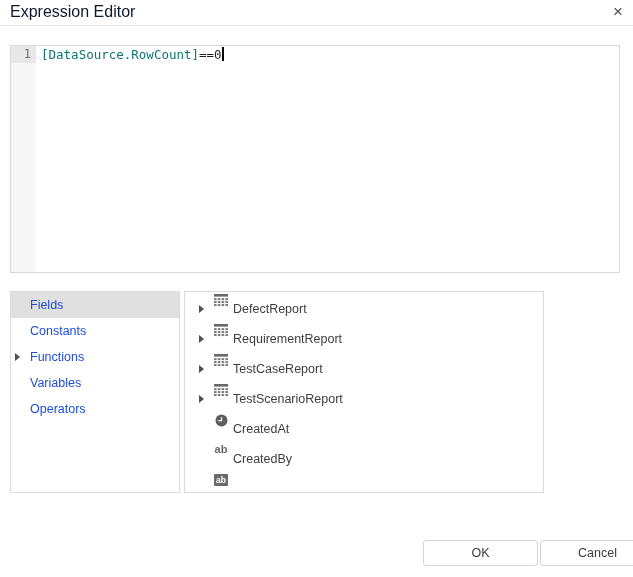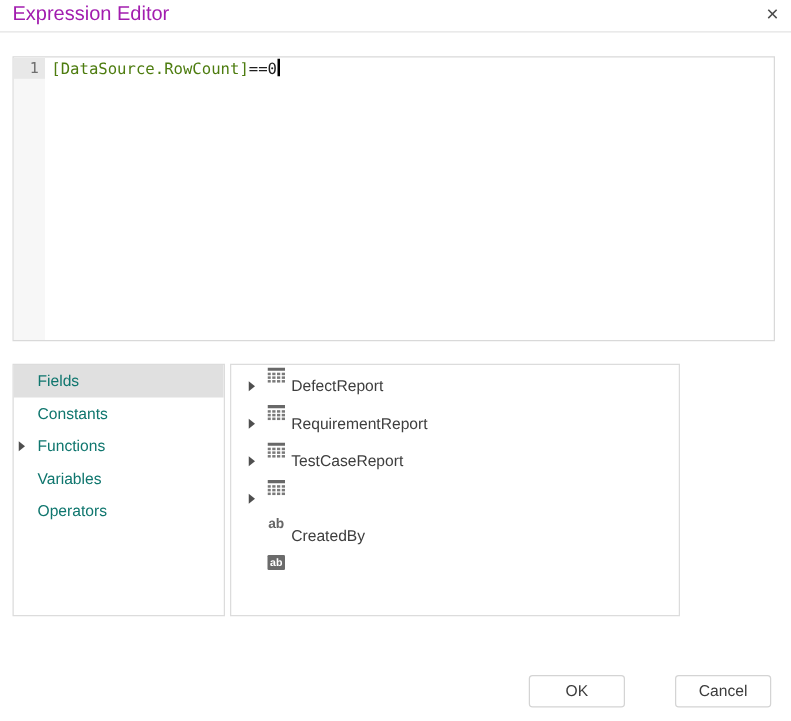--- a/index.html
+++ b/index.html
@@ -2,21 +2,21 @@
 <html><head>
 <meta charset="utf-8">
 <style>
   * { margin:0; padding:0; box-sizing:border-box; }
   html,body { width:633px; height:577px; background:#ffffff;
               font-family:"Liberation Sans", sans-serif; overflow:hidden; }
   .dialog { position:relative; width:633px; height:577px; background:#fff; }
 
   
   .titlebar { position:absolute; left:0; top:0; width:633px; height:25px; }
-  .title { position:absolute; left:10px; top:3px; font-size:16px; color:#a21caf; }
+  .title { position:absolute; left:10px; top:3px; font-size:16px; color:#0f172a; }
   .close { position:absolute; right:7px; top:1px; font-size:17px; color:#4d4d4d;
            cursor:pointer; line-height:22px; padding:0 3px; }
   .title-divider { position:absolute; left:0; top:25px; width:633px; height:1px; background:#e4e4e4; }
 
   
   .editor { position:absolute; left:10px; top:45px; width:610px; height:228px;
             border:1px solid #d9d9d9; background:#fff; display:flex; }
   .gutter { width:25px; background:#f7f7f7; flex:none; }
   .gutter .linenum { height:17px; line-height:17px; text-align:right; padding-right:5px;
             font-family:"DejaVu Sans Mono", monospace; font-size:12px; color:#6f6f6f; }
@@ -29,21 +29,21 @@
   .caret { display:inline-block; width:2px; height:14px; background:#000;
            vertical-align:-2px; }
 
   
   .panel { position:absolute; top:291px; height:202px; border:1px solid #dcdcdc;
            background:#fff; overflow:hidden; }
   .panel.left  { left:10px;  width:170px; }
   .panel.right { left:184px; width:360px; }
 
   .cat-item { position:relative; height:26px; line-height:26px; padding-left:19px;
-              font-size:12.5px; color:#0f766e; cursor:pointer; }
+              font-size:12.5px; color:#1d4ed8; cursor:pointer; }
   .cat-item.selected { background:#e0e0e0; }
   .cat-arrow { position:absolute; left:4px; top:9px; width:0; height:0;
                border-left:5px solid #4f4f4f; border-top:4px solid transparent;
                border-bottom:4px solid transparent; display:none; }
   .cat-item.has-arrow .cat-arrow { display:block; }
 
   .tree { padding-top:2px; }
   .tree-item { position:relative; height:30px; line-height:30px; padding-left:48px;
                font-size:12.5px; color:#3e3e3e; cursor:pointer; }
   .tree-arrow { position:absolute; left:14px; top:11px; width:0; height:0;
@@ -51,21 +51,21 @@
                 border-bottom:4px solid transparent; display:none; cursor:pointer; }
   .tree-item.expandable .tree-arrow { display:block; }
   .tree-icon { position:absolute; left:28px; top:0; width:16px; height:30px;
                display:flex; justify-content:center; }
   .icon-ab { font-size:11px; color:#666; font-weight:bold; line-height:1; }
   .icon-ab-box { width:14px; height:12px; background:#6b6b6b; color:#fff;
                  font-size:8.5px; font-weight:bold; line-height:12px; text-align:center;
                  border-radius:1px; }
 
   
-  .btn { position:absolute; top:540px; width:77px; height:26px; background:#fff;
+  .btn { position:absolute; top:540px; width:115px; height:26px; background:#fff;
          border:1px solid #d4d4d4; border-radius:3px; font-family:"Liberation Sans",sans-serif;
          font-size:12.5px; color:#3c3c3c; cursor:pointer; text-align:center; }
   .btn.ok { left:423px; }
   .btn.cancel { left:540px; }
 </style>
 </head>
 <body>
 
 <div class="dialog">
 
@@ -73,21 +73,21 @@
     <span class="title">Expression Editor</span>
     <span class="close">×</span>
   </div>
   <div class="title-divider"></div>
 
   <div class="editor">
     <div class="gutter">
       <div class="linenum active">1</div>
     </div>
     <div class="codearea">
-      <div class="codeline"><span class="tok-field" style="color: #4d7c0f;">[DataSource.RowCount]</span><span class="tok-op">==0</span><span class="caret" style="display: inline-block;"></span></div>
+      <div class="codeline"><span class="tok-field" style="color: #0f766e;">[DataSource.RowCount]</span><span class="tok-op">==0</span><span class="caret" style="display: inline-block;"></span></div>
     </div>
   </div>
 
   <div class="panel left" id="cat-panel">
       <div class="cat-item selected"><span class="cat-label">Fields</span></div>
       <div class="cat-item"><span class="cat-label">Constants</span></div>
       <div class="cat-item has-arrow"><span class="cat-arrow"></span><span class="cat-label">Functions</span></div>
       <div class="cat-item"><span class="cat-label">Variables</span></div>
       <div class="cat-item"><span class="cat-label">Operators</span></div>
     </div>
@@ -154,21 +154,27 @@
               <rect x="3.8" y="4.15" width="2.6" height="2" fill="#7a7a7a"></rect>
               <rect x="3.8" y="7.1000000000000005" width="2.6" height="2" fill="#7a7a7a"></rect>
               <rect x="3.8" y="10.05" width="2.6" height="2" fill="#7a7a7a"></rect>
               <rect x="7.6" y="4.15" width="2.6" height="2" fill="#7a7a7a"></rect>
               <rect x="7.6" y="7.1000000000000005" width="2.6" height="2" fill="#7a7a7a"></rect>
               <rect x="7.6" y="10.05" width="2.6" height="2" fill="#7a7a7a"></rect>
               <rect x="11.399999999999999" y="4.15" width="2.6" height="2" fill="#7a7a7a"></rect>
               <rect x="11.399999999999999" y="7.1000000000000005" width="2.6" height="2" fill="#7a7a7a"></rect>
               <rect x="11.399999999999999" y="10.05" width="2.6" height="2" fill="#7a7a7a"></rect>
             </svg>
-          </span></div>
+          </span><span class="tree-label">TestScenarioReport</span></div>
+        <div class="tree-item"><span class="tree-icon">
+            <svg width="13" height="13" viewBox="0 0 13 13">
+              <circle cx="6.5" cy="6.5" r="6" fill="#5f5f5f"></circle>
+              <path d="M6.5 3.2 L6.5 6.7 L3.4 6.7" stroke="#ffffff" stroke-width="1.3" fill="none"></path>
+            </svg>
+          </span><span class="tree-label">CreatedAt</span></div>
         <div class="tree-item"><span class="tree-icon">
             <span class="icon-ab">ab</span>
           </span><span class="tree-label">CreatedBy</span></div>
         <div class="tree-item"><span class="tree-icon">
             <span class="icon-ab-box">ab</span>
           </span></div>
       </div>
   </div>
 
   <button class="btn ok">OK</button>

